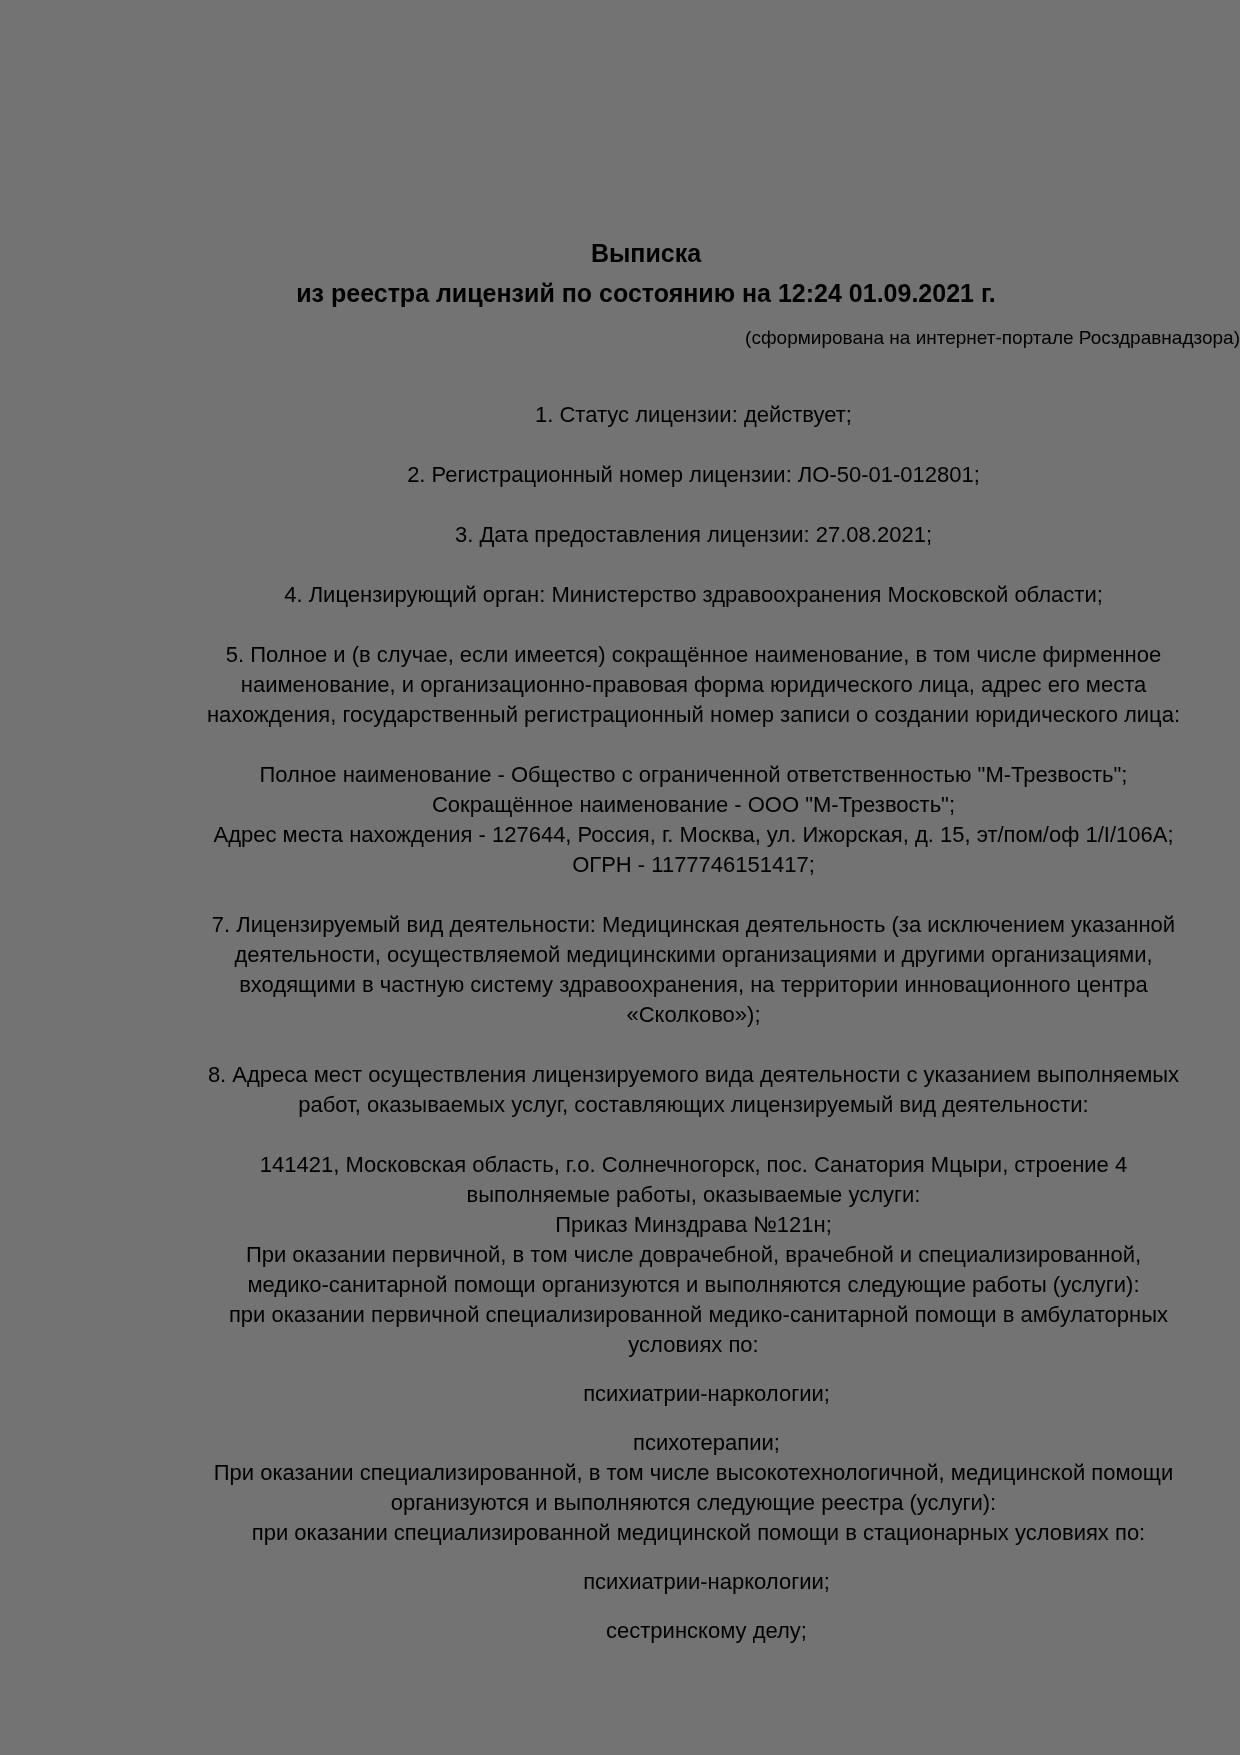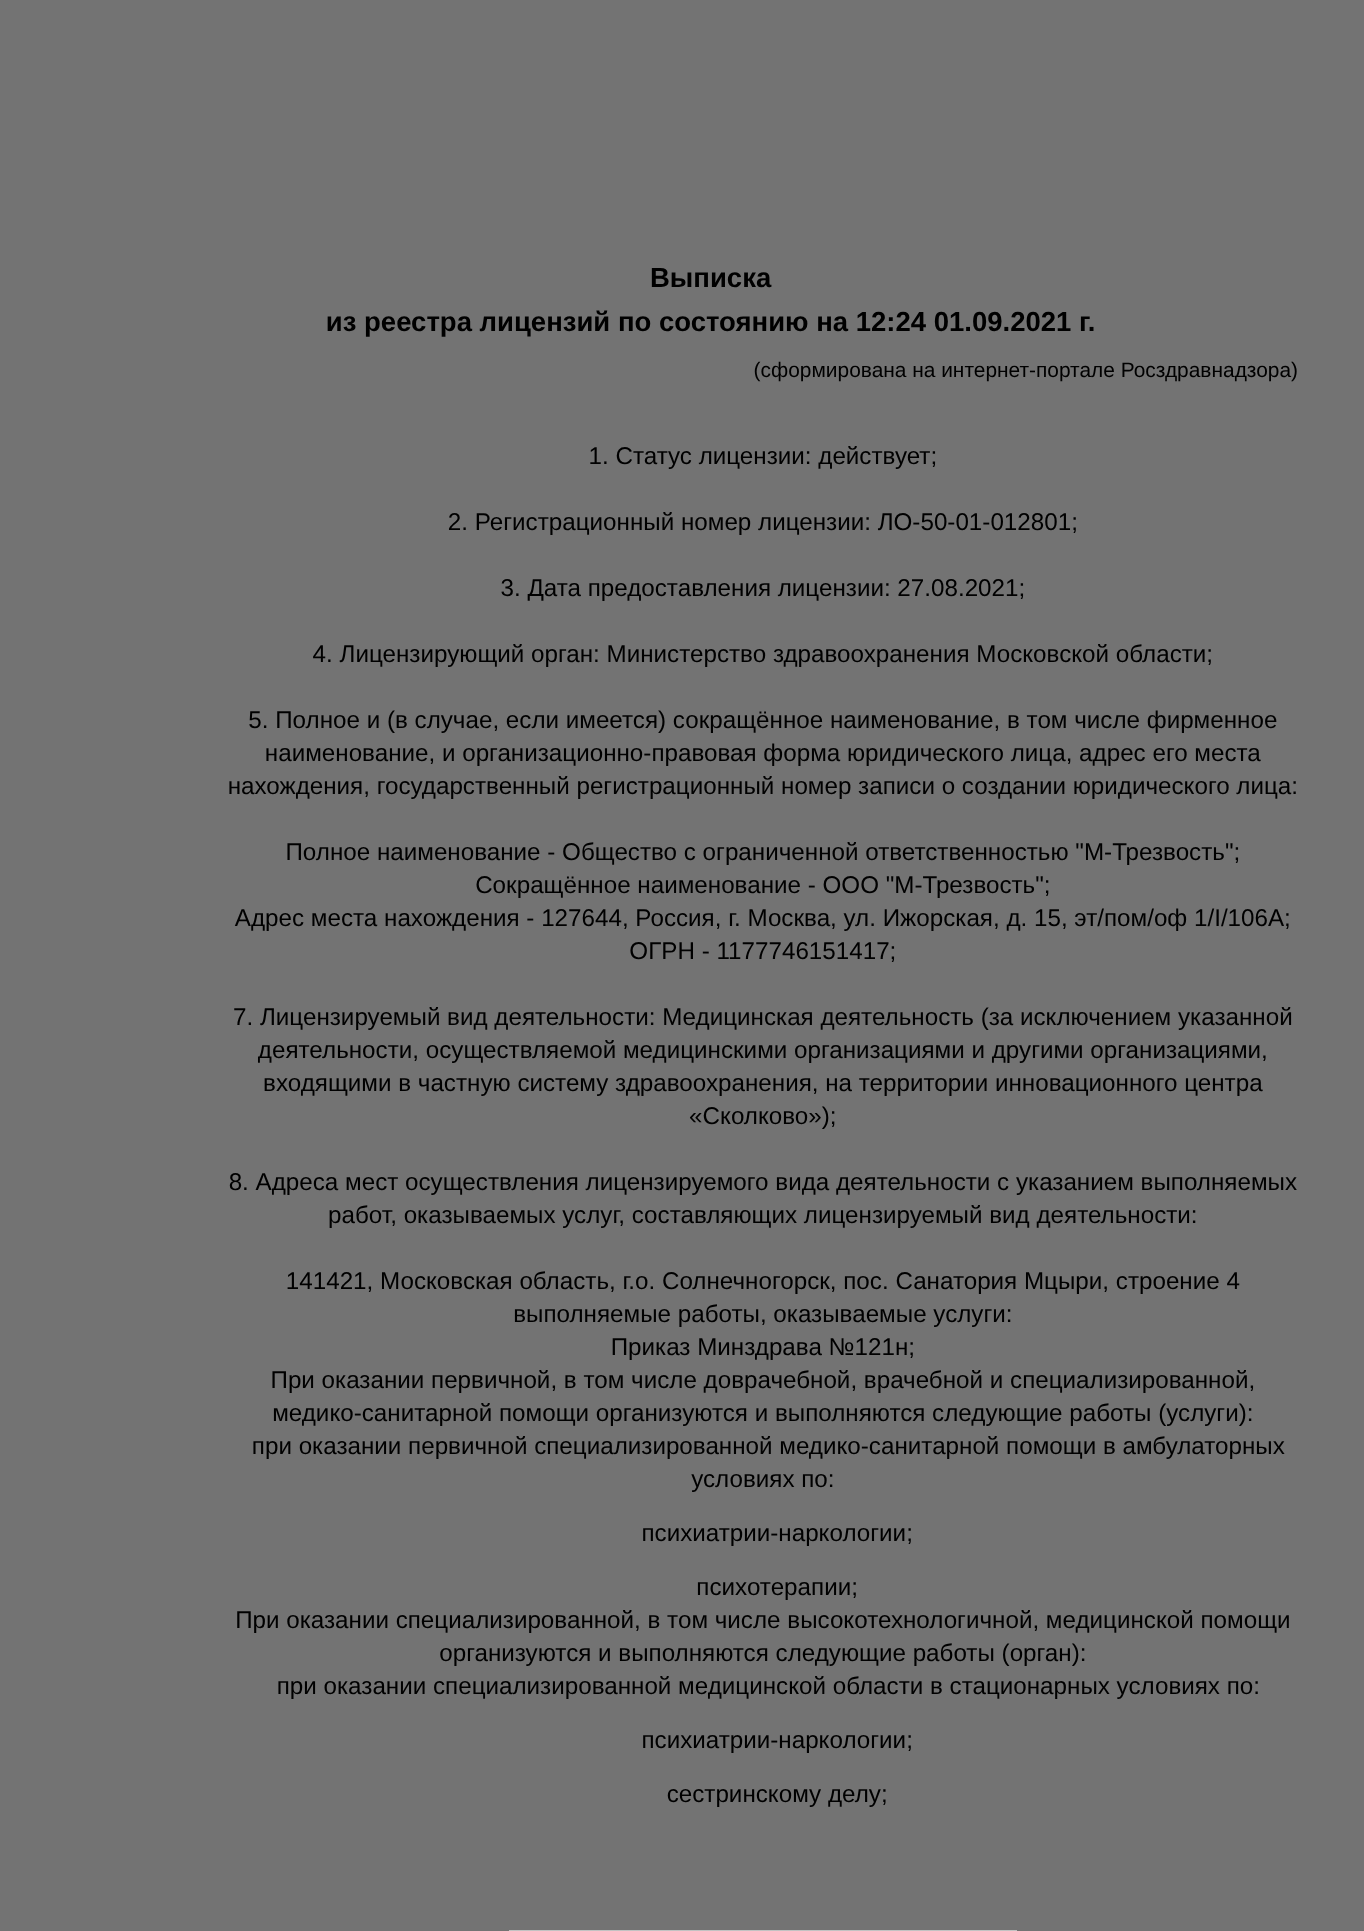--- a/index.html
+++ b/index.html
@@ -18,21 +18,20 @@
     padding-left: 52px;  
     text-align: center;
     font-weight: bold;
     font-size: 25px;
     line-height: 40px;
   }
   .doc-title .t-line { white-space: pre; }
   .doc-subtitle {
     margin-top: 13px;
     text-align: right;
-    padding-right: 60px;
     font-size: 19px;
     line-height: 24px;
     white-space: pre;
   }
   .doc-content {
     margin-top: 50px;
     padding-left: 147px;
     font-size: 22px;
   }
   .para { margin: 0 0 30px 0; }
@@ -91,19 +90,19 @@
         <div class="line">141421, Московская область, г.о. Солнечногорск, пос. Санатория Мцыри, строение 4</div>
         <div class="line">выполняемые работы, оказываемые услуги:</div>
         <div class="line">Приказ Минздрава №121н;</div>
         <div class="line">При оказании первичной, в том числе доврачебной, врачебной и специализированной,</div>
         <div class="line">медико-санитарной помощи организуются и выполняются следующие работы (услуги):</div>
         <div class="line ind-1">при оказании первичной специализированной медико-санитарной помощи в амбулаторных</div>
         <div class="line">условиях по:</div>
         <div class="line ind-2">психиатрии-наркологии;</div>
         <div class="line ind-2">психотерапии;</div>
         <div class="line">При оказании специализированной, в том числе высокотехнологичной, медицинской помощи</div>
-        <div class="line">организуются и выполняются следующие работы (орган):</div>
-        <div class="line ind-1">при оказании специализированной медицинской области в стационарных условиях по:</div>
+        <div class="line">организуются и выполняются следующие реестра (услуги):</div>
+        <div class="line ind-1">при оказании специализированной медицинской помощи в стационарных условиях по:</div>
         <div class="line ind-2">психиатрии-наркологии;</div>
         <div class="line ind-2">сестринскому делу;</div>
       </div>
     </div>
 </div>
 
 </body></html>

